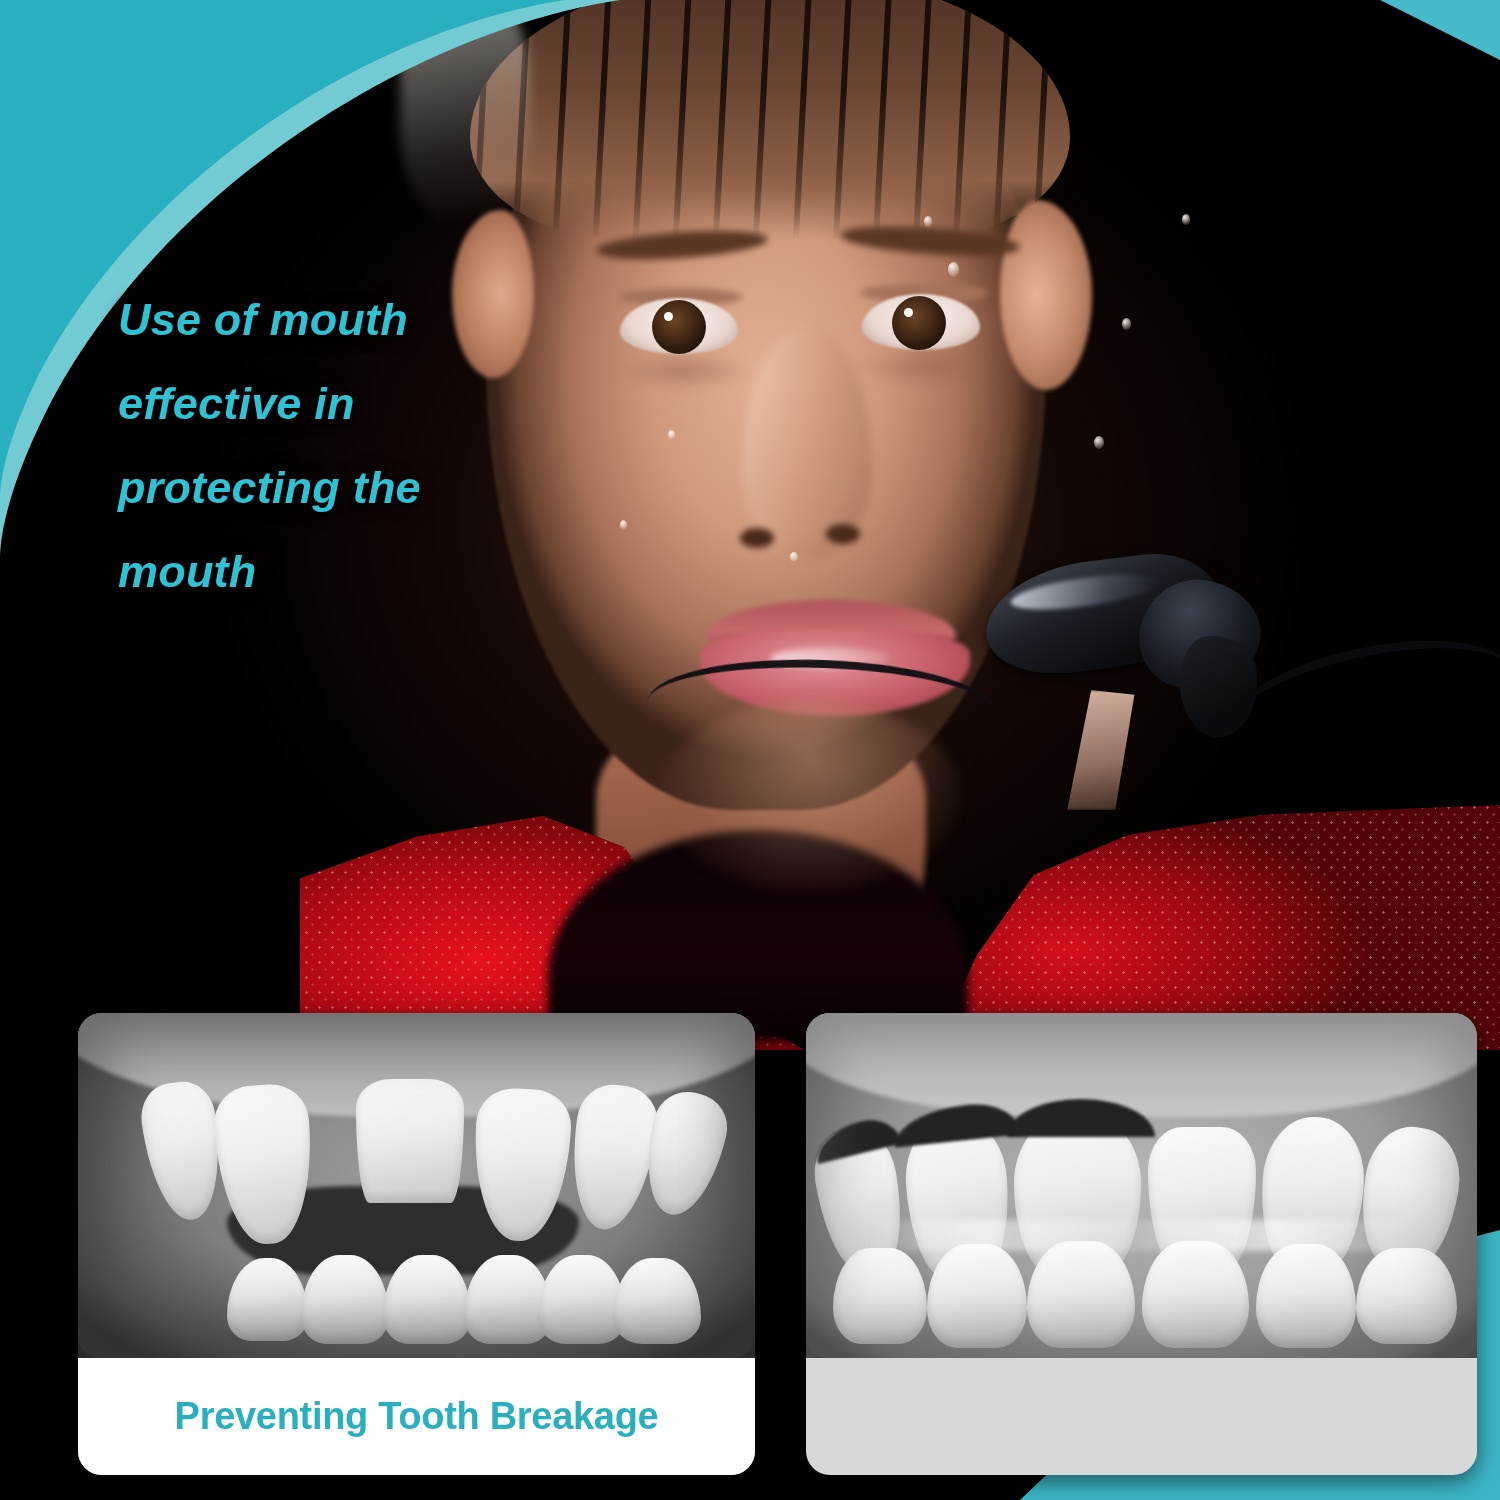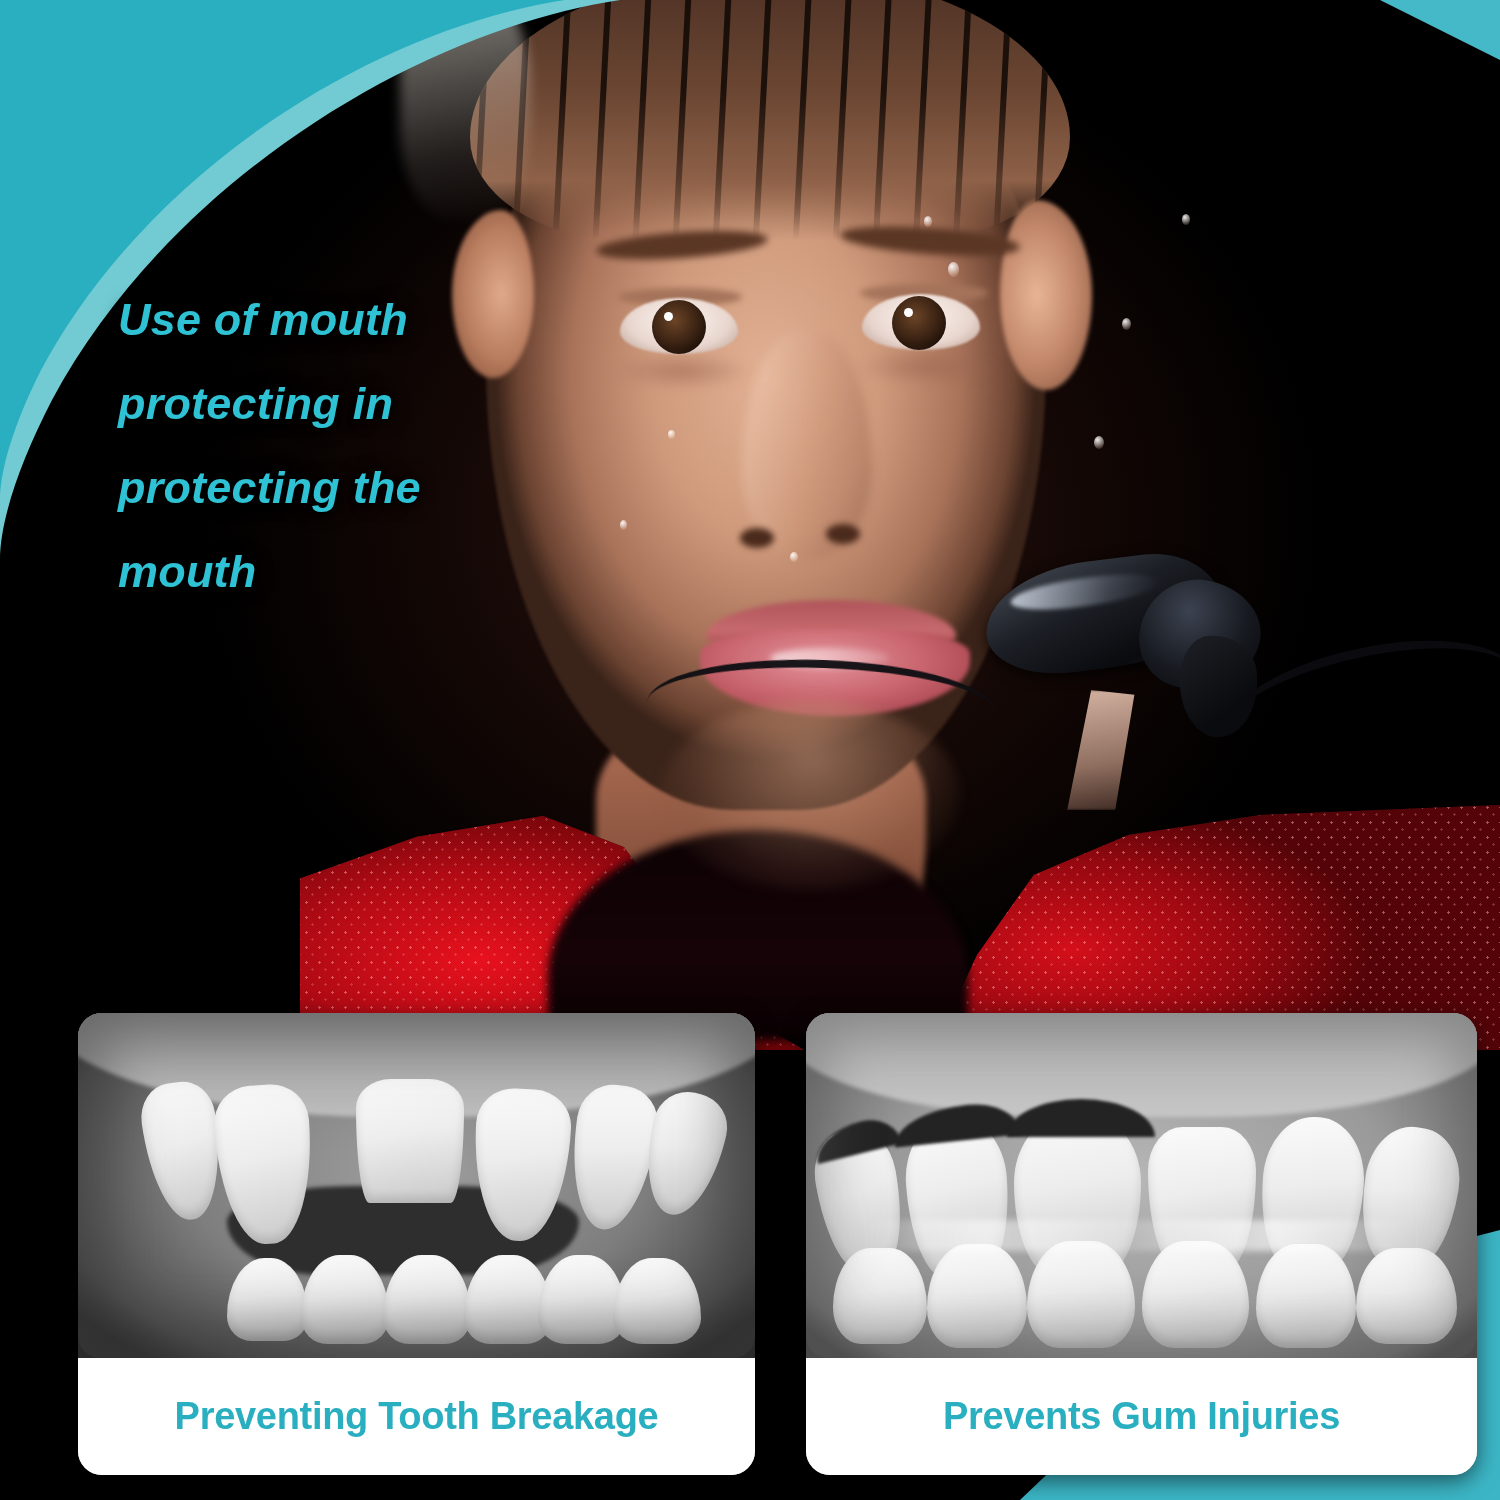--- a/index.html
+++ b/index.html
@@ -458,21 +458,21 @@
 
     <path d="M1380,0 L1500,0 L1500,60 Z" fill="#45B9C7"></path>
 
     <path d="M1500,1230 L1500,1500 L1020,1500 L1230,1300 Z" fill="#3CB6C6"></path>
 
     <path d="M1448,1270 L1500,1240 L1500,1500 L1448,1500 Z" fill="#3CB6C6"></path>
   </svg>
 
   <div class="headline" style="color:#2EC2D4;">
     <div>Use of mouth</div>
-    <div>protecting in</div>
+    <div>effective in</div>
     <div>protecting the</div>
     <div>mouth</div>
   </div>
 
   <div class="card left">
     <div class="card-photo">
       <div class="mouth1">
         <div class="gum-top-1"></div>
         <div class="mouth-dark-1"></div>
         <div class="t u1"></div>
@@ -511,18 +511,15 @@
         <div class="t gd1"></div>
         <div class="t gd2"></div>
         <div class="t gd3"></div>
         <div class="t gd4"></div>
         <div class="t gd5"></div>
         <div class="t gd6"></div>
         <div class="shine-band"></div>
         <div class="lip-frame-2"></div>
       </div>
     </div>
-    <div class="card-caption">
-      <span style="color:#29AFC0;">Prevents Gum Injuries</span>
-    </div>
   </div>
 
 </div>
 
 </body></html>

